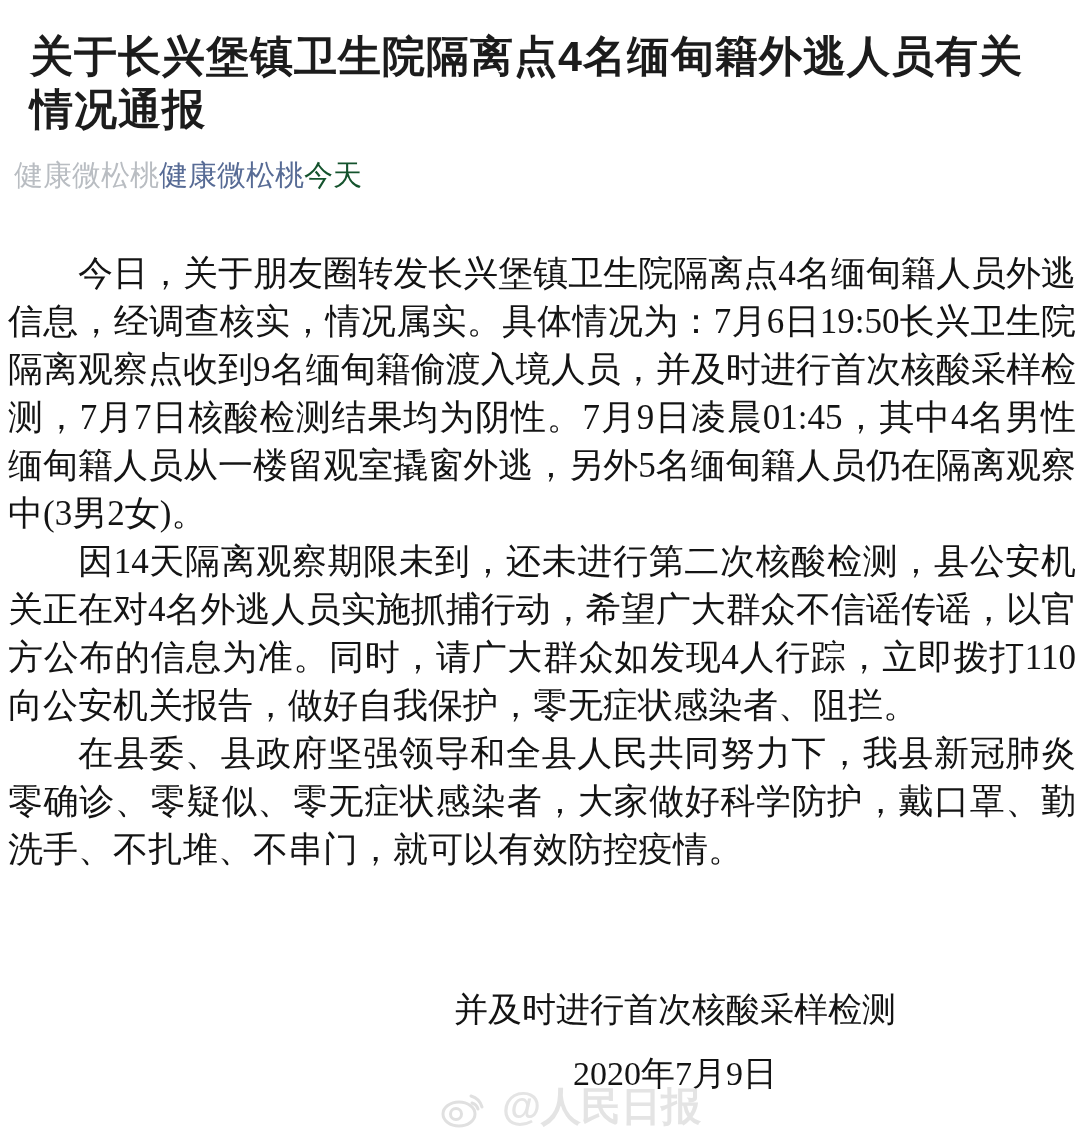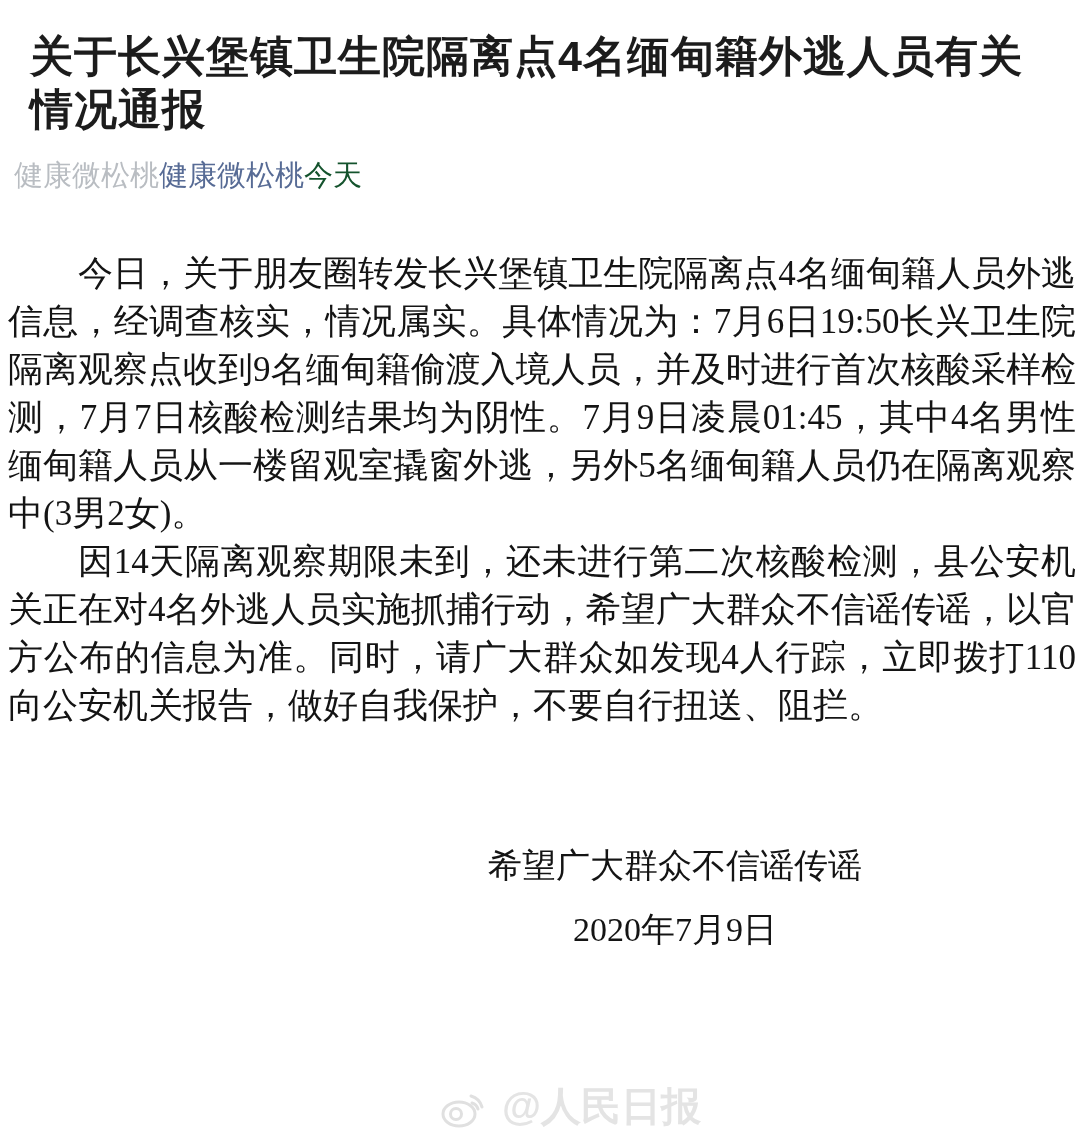--- a/index.html
+++ b/index.html
@@ -77,25 +77,26 @@
   <h1 class="article-title">关于长兴堡镇卫生院隔离点4名缅甸籍外逃人员有关情况通报</h1>
 
   <div class="byline">
     <span class="account-muted">健康微松桃</span>
     <span class="account-link">健康微松桃</span>
     <span class="publish-date">今天</span>
   </div>
 
   <div class="article-body">
     <p>今日，关于朋友圈转发长兴堡镇卫生院隔离点4名缅甸籍人员外逃信息，经调查核实，情况属实。具体情况为：7月6日19:50长兴卫生院隔离观察点收到9名缅甸籍偷渡入境人员，并及时进行首次核酸采样检测，7月7日核酸检测结果均为阴性。7月9日凌晨01:45，其中4名男性缅甸籍人员从一楼留观室撬窗外逃，另外5名缅甸籍人员仍在隔离观察中(3男2女)。</p>
-    <p>因14天隔离观察期限未到，还未进行第二次核酸检测，县公安机关正在对4名外逃人员实施抓捕行动，希望广大群众不信谣传谣，以官方公布的信息为准。同时，请广大群众如发现4人行踪，立即拨打110向公安机关报告，做好自我保护，不要自行扭送、阻拦。</p>
+    <p>因14天隔离观察期限未到，还未进行第二次核酸检测，县公安机关正在对4名外逃人员实施抓捕行动，希望广大群众不信谣传谣，以官方公布的信息为准。同时，请广大群众如发现4人行踪，立即拨打110向公安机关报告，做好自我保护，零无症状感染者、阻拦。</p>
+    <p>在县委、县政府坚强领导和全县人民共同努力下，我县新冠肺炎零确诊、零疑似、零无症状感染者，大家做好科学防护，戴口罩、勤洗手、不扎堆、不串门，就可以有效防控疫情。</p>
   </div>
 
   <div class="signature">
-    <span class="sig-org">希望广大群众不信谣传谣</span>
+    <span class="sig-org">并及时进行首次核酸采样检测</span>
     <span class="sig-date">2020年7月9日</span>
   </div>
 
   <div class="watermark">
     <span>
       <svg width="54" height="50" viewBox="0 0 54 50" fill="none" stroke="#e0e0e0" stroke-width="3" stroke-linecap="round">
         <ellipse cx="21" cy="32" rx="16" ry="12"></ellipse>
         <circle cx="18" cy="32" r="5.5"></circle>
         <path d="M33 14 a16 16 0 0 1 11 11"></path>
         <path d="M34 21 a9 9 0 0 1 6 6"></path>

